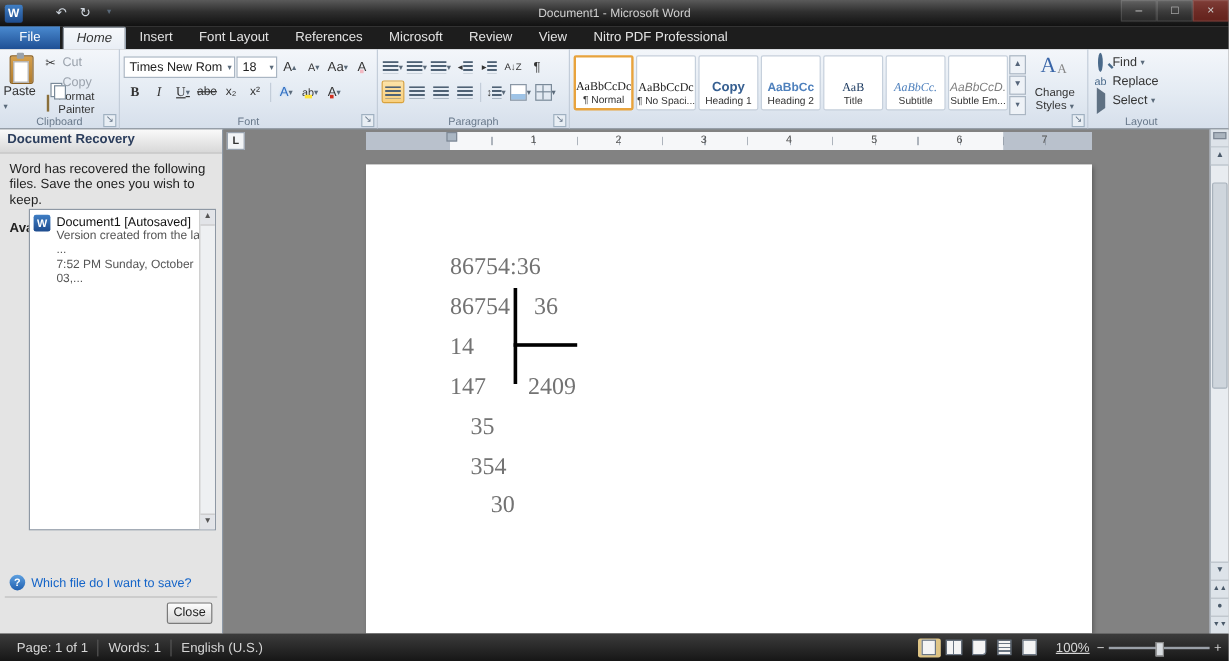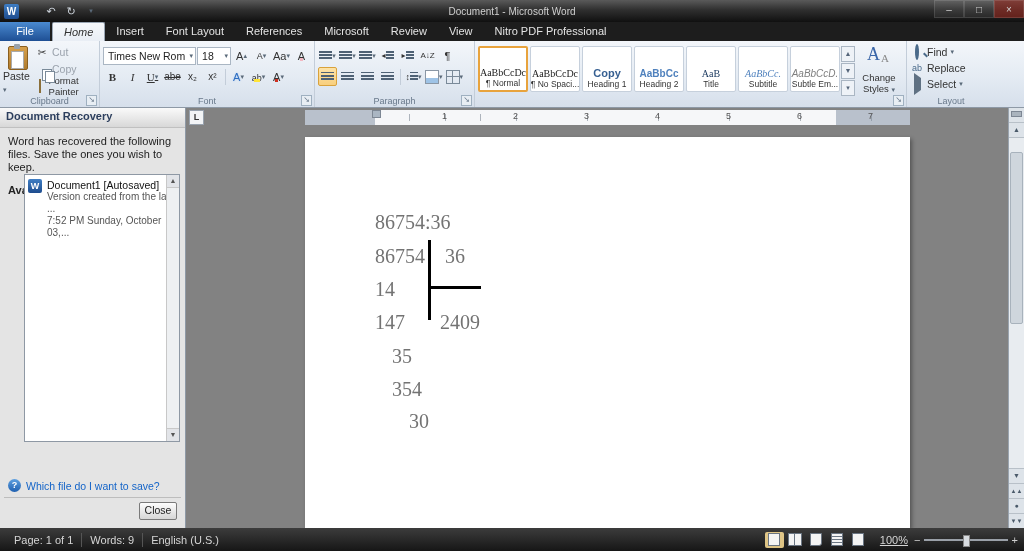--- a/index.html
+++ b/index.html
@@ -472,21 +472,21 @@
       <div class="vbtn">▼</div>
       <div class="vbtn" style="font-size:6px;">▲▲</div>
       <div class="vbtn">●</div>
       <div class="vbtn" style="font-size:6px;">▼▼</div>
     </div>
   </div>
 
   <div class="statusbar">
     <div class="sitem">Page: 1 of 1</div>
     <div class="ssep"></div>
-    <div class="sitem">Words: 9</div>
+    <div class="sitem">Words: 1</div>
     <div class="ssep"></div>
     <div class="sitem">English (U.S.)</div>
     <div class="sright">
       <div class="viewbtn sel">
           <span class="vicon"></span>
         </div>
       <div class="viewbtn">
           <span class="vicon read"></span>
         </div>
       <div class="viewbtn">

